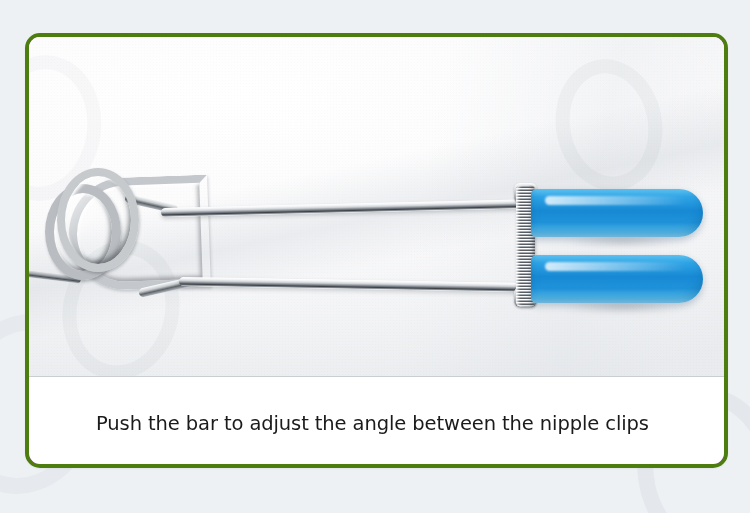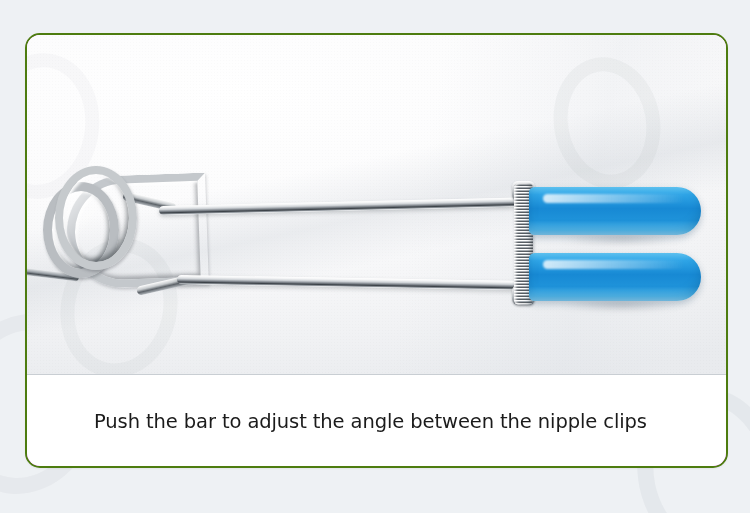--- a/index.html
+++ b/index.html
@@ -22,21 +22,21 @@
   #wm-page-bl{ left:-52px;  bottom:18px;  width:120px; height:150px; transform:rotate(16deg);
                border-color:rgba(150,160,170,0.09); }
 
   
   #card{
     position:absolute;
     left:25px; top:33px;
     width:703px; height:435px;
     box-sizing:border-box;
     background:#d946ef;
-    border:2px solid #4d7c0f;
+    border:4px solid #4d7c0f;
     border-radius:15px;
     overflow:hidden;
     box-shadow:0 1px 2px rgba(0,0,0,.05);
   }
 
   
   #photo{
     position:absolute;
     left:0; top:0;
     width:703px; height:339px;

